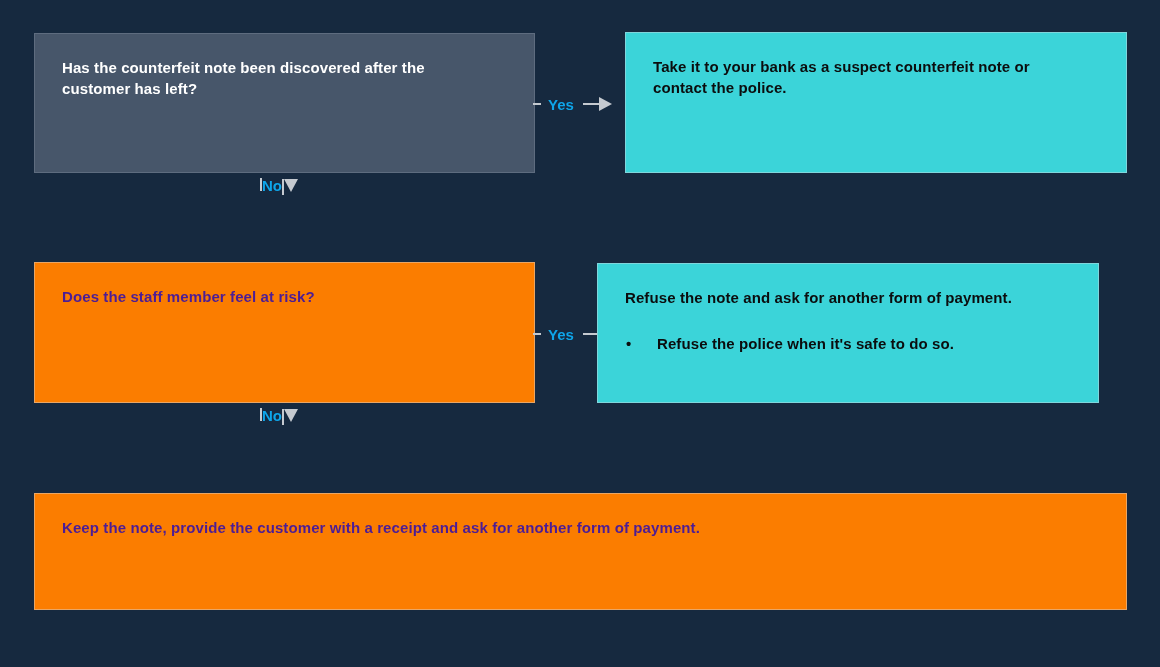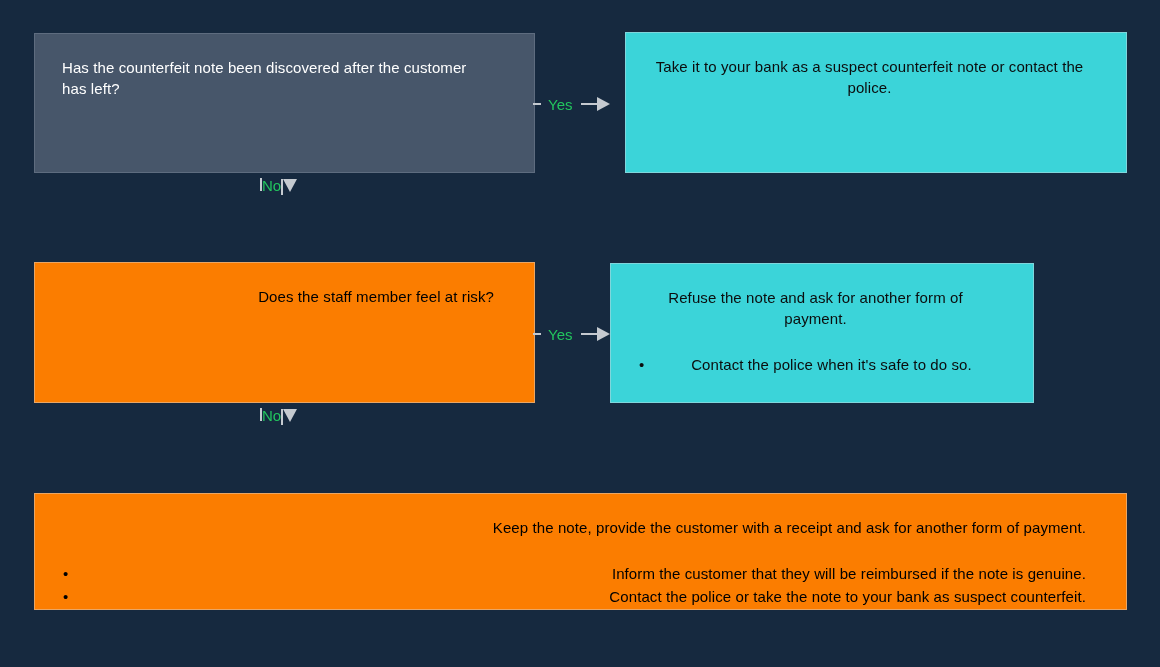--- a/index.html
+++ b/index.html
@@ -7,50 +7,49 @@
     padding: 0;
     background: #16293F;
   }
   .canvas {
     position: relative;
     width: 1160px;
     height: 667px;
     background: #16293F;
     font-family: "Liberation Sans", sans-serif;
     overflow: hidden;
+    font-weight: bold;
   }
   .box {
     position: absolute;
     box-sizing: border-box;
     font-size: 15px;
     line-height: 21px;
     padding: 23px 40px 20px 27px;
     letter-spacing: 0.1px;
   }
   .box-slate {
     background: #47566A;
     border: 1px solid #5E6C7F;
     color: #FFFFFF;
   }
   .box-teal {
     background: #3BD4D9;
     border: 1px solid rgba(210,218,225,0.45);
     color: #0B0D0E;
-    text-align: center;
   }
   .box-orange {
     background: #FB7D00;
     border: 1px solid rgba(210,218,225,0.45);
-    color: #000000;
-    text-align: right;
+    color: #4c1d95;
   }
   #q1    { left: 34px;  top: 33px;  width: 501px;  height: 140px; }
   #a1    { left: 625px; top: 32px;  width: 502px;  height: 141px; }
   #q2    { left: 34px;  top: 262px; width: 501px;  height: 141px; }
-  #a2    { left: 610px; top: 263px; width: 424px;  height: 140px; }
+  #a2    { left: 597px; top: 263px; width: 502px;  height: 140px; }
   #final { left: 34px;  top: 493px; width: 1093px; height: 117px; }
 
   .bullets {
     list-style: none;
     margin: 24px 0 0 0;
     padding: 0;
   }
   .bullets li {
     position: relative;
     padding-left: 32px;
@@ -58,21 +57,21 @@
   }
   .bullets li::before {
     content: "\2022";
     position: absolute;
     left: 1px;
     top: 0;
   }
 
   
   .conn-label {
-    color: #22c55e;
+    color: #0ea5e9;
     font-size: 15px;
     line-height: 21px;
   }
   .conn-h {
     position: absolute;
     display: flex;
     align-items: center;
     height: 18px;
   }
   .tick-h {
@@ -154,32 +153,28 @@
   <div class="conn-h" id="yes2">
     <span class="tick-h"></span>
     <span class="conn-label">Yes</span>
     <span class="shaft-h"></span>
     <span class="head-right"></span>
   </div>
 
   <div class="box box-teal" id="a2">
     <div>Refuse the note and ask for another form of payment.</div>
     <ul class="bullets">
-      <li>Contact the police when it's safe to do so.</li>
+      <li>Refuse the police when it's safe to do so.</li>
     </ul>
   </div>
 
   <div class="conn-v" id="no2">
     <span class="tick-v"></span>
     <span class="conn-label">No</span>
     <span class="shaft-v"></span>
     <span class="head-down"></span>
   </div>
 
   <div class="box box-orange" id="final">
     <div>Keep the note, provide the customer with a receipt and ask for another form of payment.</div>
-    <ul class="bullets">
-      <li>Inform the customer that they will be reimbursed if the note is genuine.</li>
-      <li>Contact the police or take the note to your bank as suspect counterfeit.</li>
-    </ul>
   </div>
 
 </div>
 
 </body></html>

